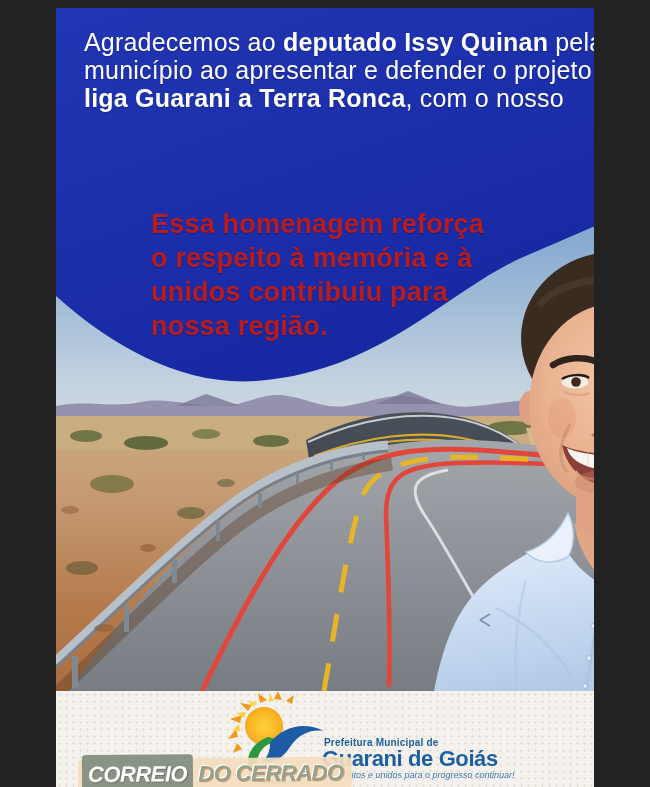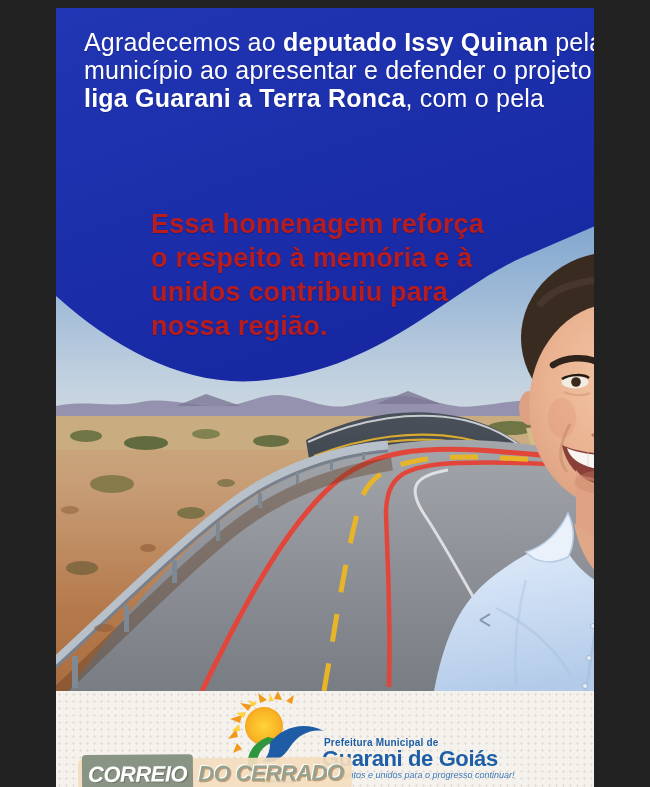--- a/index.html
+++ b/index.html
@@ -261,21 +261,21 @@
         <stop offset="1" stop-color="#1626a0"></stop>
       </linearGradient>
     </defs>
     <path d="M0,0 H650 V170 L465,250 C430,266 400,290 360,315
              C320,340 270,368 200,373 C130,378 60,342 0,288 Z" fill="url(#panelG)"></path>
   </svg>
 
   <div class="headline">
     <div><span>Agradecemos ao </span><span class="b">deputado Issy Quinan</span><span> pela</span></div>
     <div><span>município ao apresentar e defender o projeto</span></div>
-    <div><span class="b">liga Guarani a Terra Ronca</span><span>, com o pela</span></div>
+    <div><span class="b">liga Guarani a Terra Ronca</span><span>, com o nosso</span></div>
   </div>
 
   <div class="quote">
     <div>Essa homenagem reforça</div>
     <div>o respeito à memória e à</div>
     <div>unidos contribuiu para</div>
     <div>nossa região.</div>
   </div>
 
   <div class="footer">

